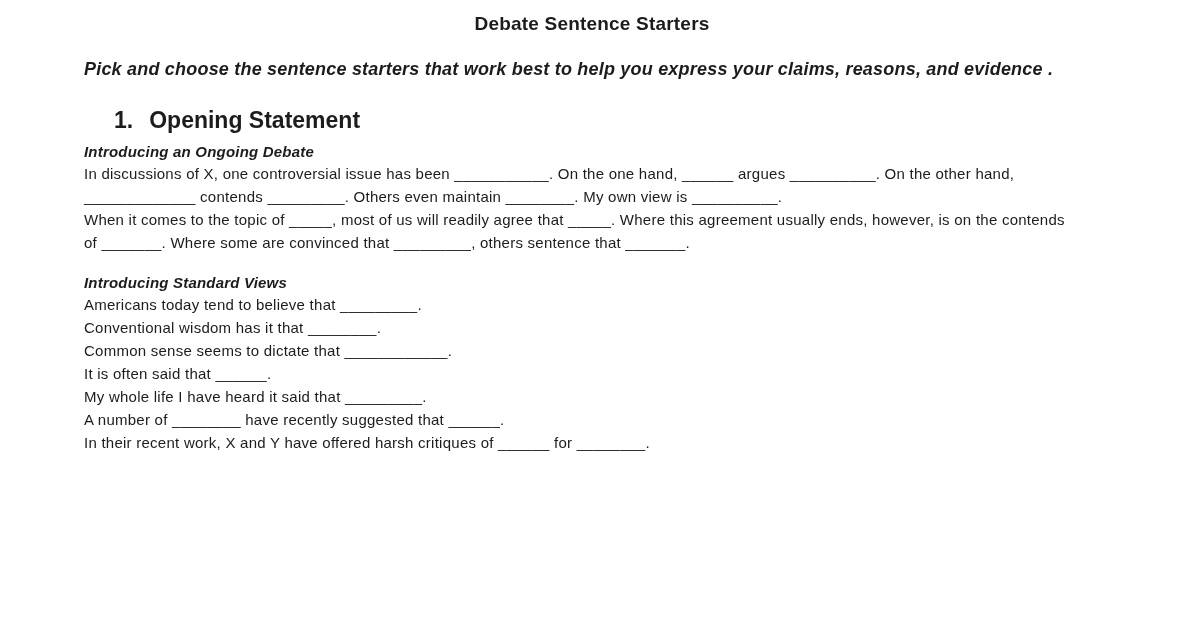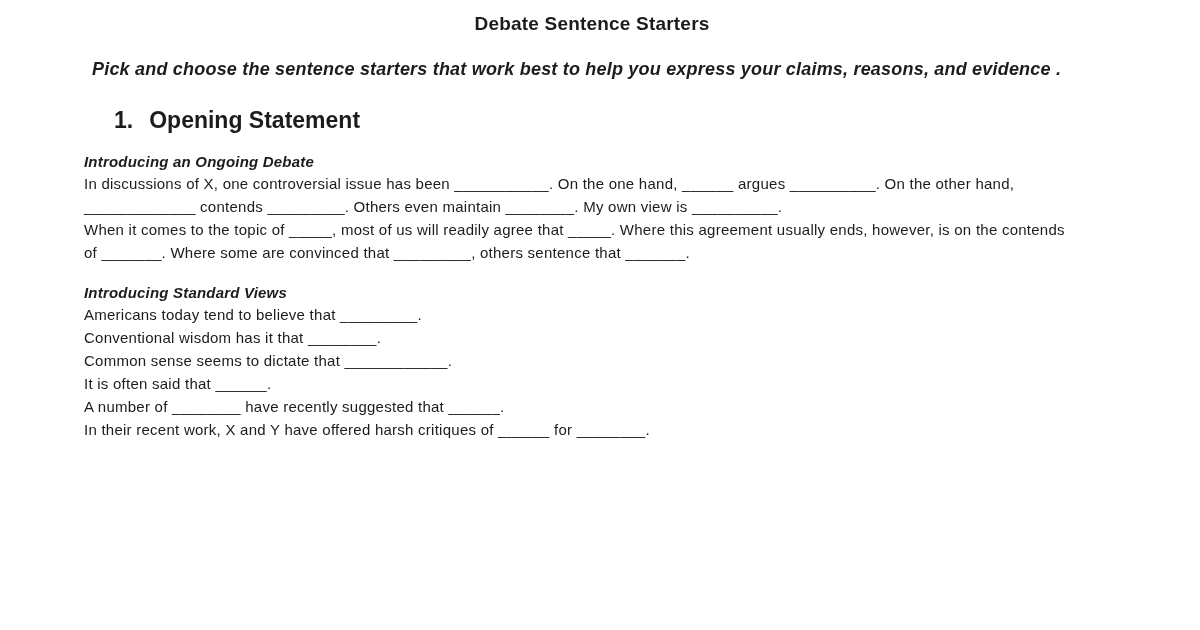--- a/index.html
+++ b/index.html
@@ -25,21 +25,20 @@
     letter-spacing: 0.2px;
   }
   .intro {
     margin-top: 22px;
     font-size: 18px;
     font-weight: bold;
     font-style: italic;
     line-height: 23px;
     letter-spacing: 0.2px;
     white-space: nowrap;
-    margin-left: 8px;
   }
   .section-heading {
     margin-top: 27px;
     margin-left: 30px;
     font-size: 23px;
     font-weight: bold;
     line-height: 24px;
   }
   .section-number {
     display: inline-block;
@@ -47,21 +46,21 @@
   }
   .block-subheading {
     margin-top: 19px;
     font-size: 15px;
     font-weight: bold;
     font-style: italic;
     line-height: 20px;
     letter-spacing: 0.2px;
   }
   #blocks > .block-subheading:first-child {
-    margin-top: 20px;
+    margin-top: 10px;
   }
   .block-paragraph {
     font-size: 15px;
     line-height: 23px;
     letter-spacing: 0.25px;
   }
   .line {
     white-space: nowrap;
   }
 </style>
@@ -94,19 +93,22 @@
       <div class="block-paragraph">
         <div class="line">Conventional wisdom has it that ________.</div>
       </div>
       <div class="block-paragraph">
         <div class="line">Common sense seems to dictate that ____________.</div>
       </div>
       <div class="block-paragraph">
         <div class="line">It is often said that ______.</div>
       </div>
       <div class="block-paragraph">
+        <div class="line">My whole life I have heard it said that _________.</div>
+      </div>
+      <div class="block-paragraph">
         <div class="line">A number of ________ have recently suggested that ______.</div>
       </div>
       <div class="block-paragraph">
         <div class="line">In their recent work, X and Y have offered harsh critiques of ______ for ________.</div>
       </div>
     </div>
 </div>
 
 </body></html>

